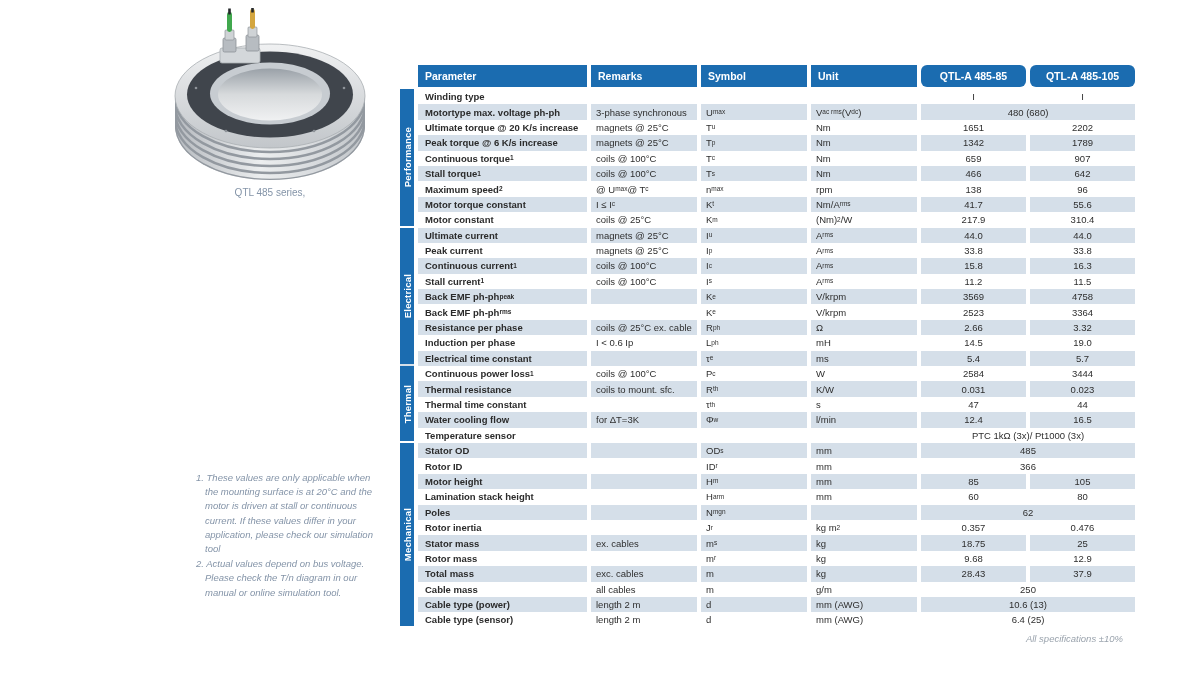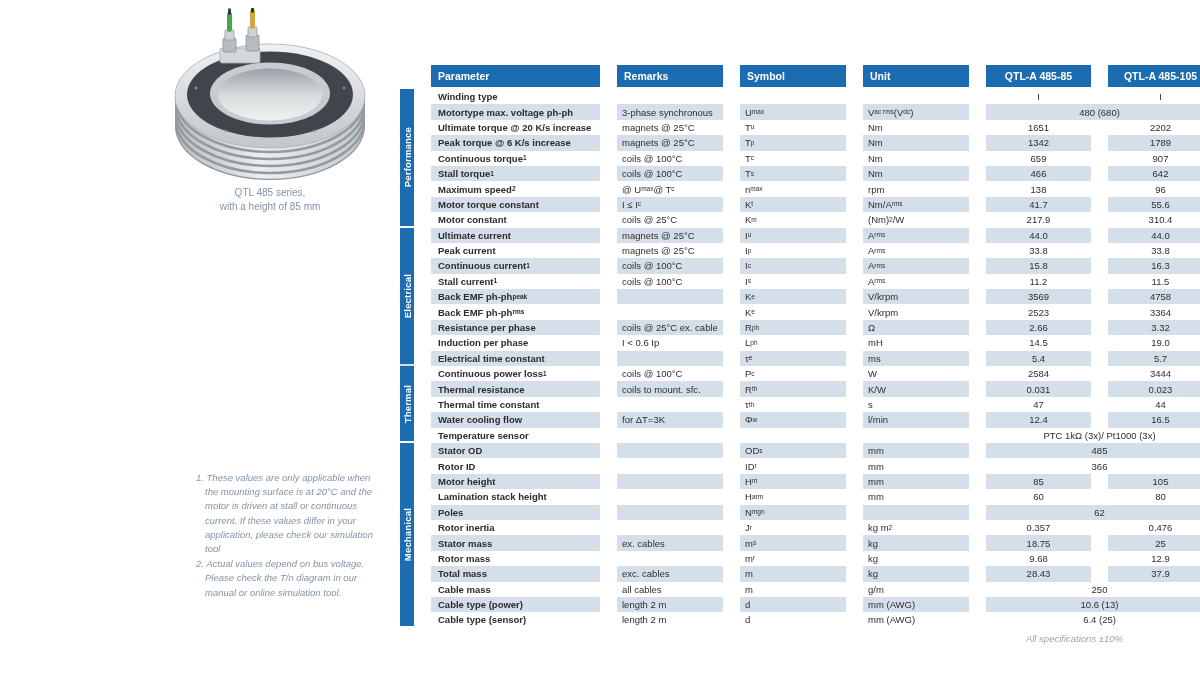--- a/index.html
+++ b/index.html
@@ -10,25 +10,25 @@
   }
   
   .figure{position:absolute;left:166px;top:8px;width:208px;height:176px;}
   .caption{position:absolute;left:150px;top:186px;width:240px;text-align:center;
     font-size:10px;line-height:14px;color:var(--muted);}
   .footnotes{position:absolute;left:196px;top:471px;width:198px;
     font-style:italic;font-size:9.5px;line-height:14.2px;color:var(--muted);}
   .footnote{text-indent:-9px;padding-left:9px;margin:0 12px 1px 0;}
   
   .spec-table{position:absolute;left:400px;top:65px;width:723px;}
-  .grid{display:grid;grid-template-columns:14px 169px 106px 106px 106px 105px 105px;column-gap:17px;}
+  .grid{display:grid;grid-template-columns:14px 169px 106px 106px 106px 105px 105px;column-gap:4px;}
   .thead{height:22px;margin-bottom:2px;}
   .h-cell{background:var(--blue);color:#fff;font-weight:bold;font-size:10.5px;
     display:flex;align-items:center;padding-left:7px;}
-  .h-cell.center{justify-content:center;padding-left:0;}
+  .h-cell.center{justify-content:center;padding-left:0;border-radius:6px;}
   .h-cell.blank{background:transparent;}
   .row{height:15.4px;font-size:9.5px;}
   .cell{display:flex;align-items:center;padding-left:5px;white-space:nowrap;overflow:hidden;}
   .cell.param{font-weight:bold;padding-left:7px;color:#2b2b2b;text-align:right;}
   .cell.val{justify-content:center;padding-left:0;}
   .cell.spanv{grid-column:6/8;justify-content:center;padding-left:0;}
   .row.shade .cell{background:var(--shade);}
   sub{font-size:6.5px;vertical-align:-2px;line-height:0;}
   sup{font-size:6.5px;vertical-align:3px;line-height:0;}
   .group-bar{position:absolute;left:0;width:14px;background:var(--blue);
@@ -90,21 +90,20 @@
 
     <rect x="61" y="4" width="5" height="20" rx="2.4" fill="#41a84e"></rect>
     <rect x="62.2" y="0.5" width="2.6" height="6" fill="#25282b"></rect>
     <rect x="84" y="1" width="5" height="20" rx="2.4" fill="#d4a63f"></rect>
     <rect x="85.2" y="0" width="2.6" height="4.5" fill="#25282b"></rect>
   </svg>
 </div>
 
 <div class="caption">
   <div>QTL 485 series,</div>
-  <div>with a height of 85 mm</div>
 </div>
 
 <div class="footnotes">
     <div class="footnote"><span>1. </span><span>These values are only applicable when the mounting surface is at 20°C and the motor is driven at stall or continuous current. If these values differ in your application, please check our simulation tool</span></div>
     <div class="footnote"><span>2. </span><span>Actual values depend on bus voltage. Please check the T/n diagram in our manual or online simulation tool.</span></div>
   </div>
 
 <div class="spec-table">
     <div class="grid thead">
       <div class="h-cell blank"></div>

